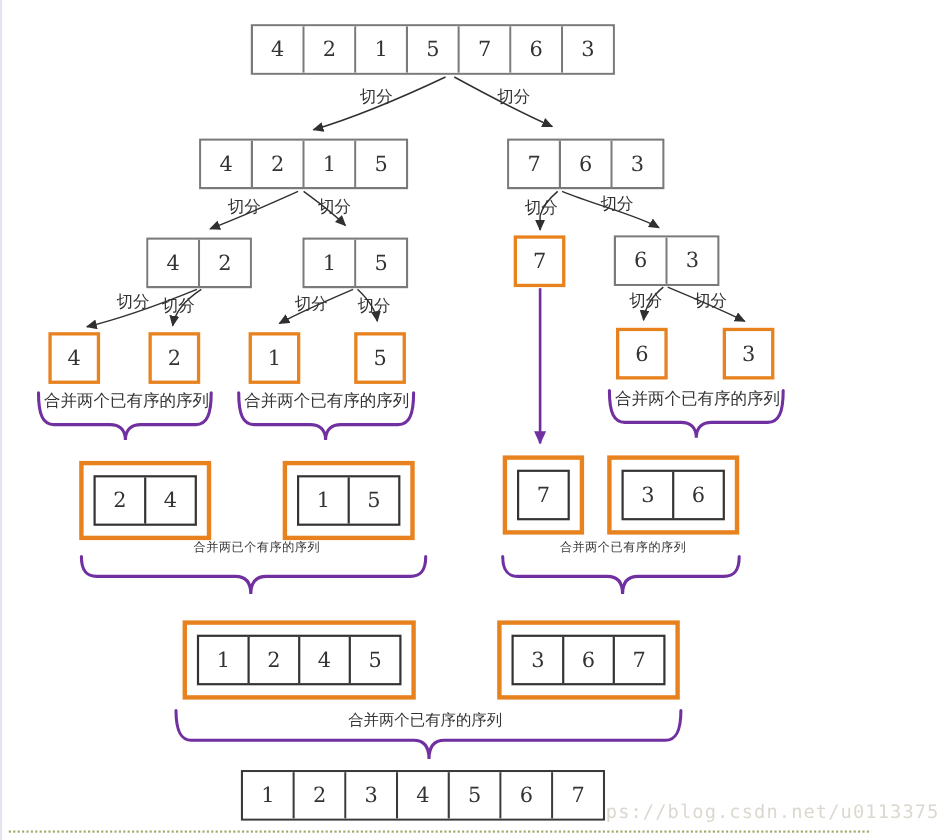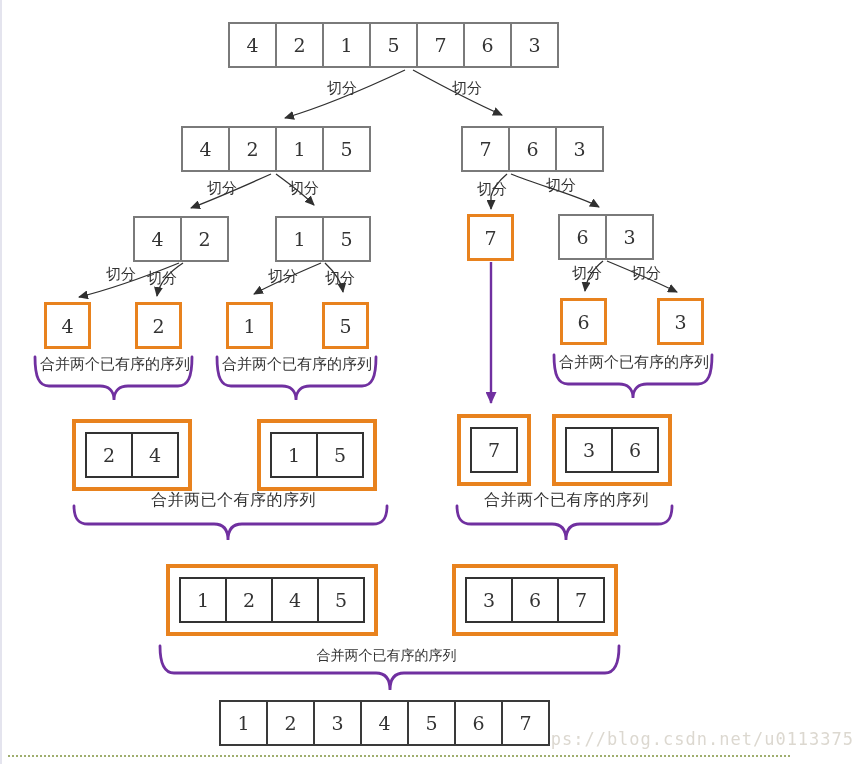--- a/index.html
+++ b/index.html
@@ -43,21 +43,21 @@
   .oc .arr-in .cell:last-child{border-right:none;}
 
   .split-label{
     position:absolute;font-size:15px;color:#333;z-index:3;white-space:nowrap;
     background:transparent;line-height:1;
   }
   .merge-label{
     position:absolute;font-size:15px;color:#333;z-index:3;text-align:center;
     white-space:nowrap;line-height:1;
   }
-  .merge-label.big{font-size:16px;letter-spacing:0.5px;}
+  .merge-label.big{font-size:11px;letter-spacing:0.5px;}
   .merge-label.small{font-size:14px;}
 
   .watermark{
     position:absolute;left:517px;top:729px;z-index:0;
     font-family:"DejaVu Sans Mono","Liberation Mono",monospace;
     font-size:17px;color:var(--watermark,#dcd8d0);letter-spacing:1px;white-space:nowrap;
   }
   .dotted-line{position:absolute;left:8px;top:755px;width:782px;height:0;border-top:2px dotted #9fae6f;z-index:0;}
 </style>
 </head>

